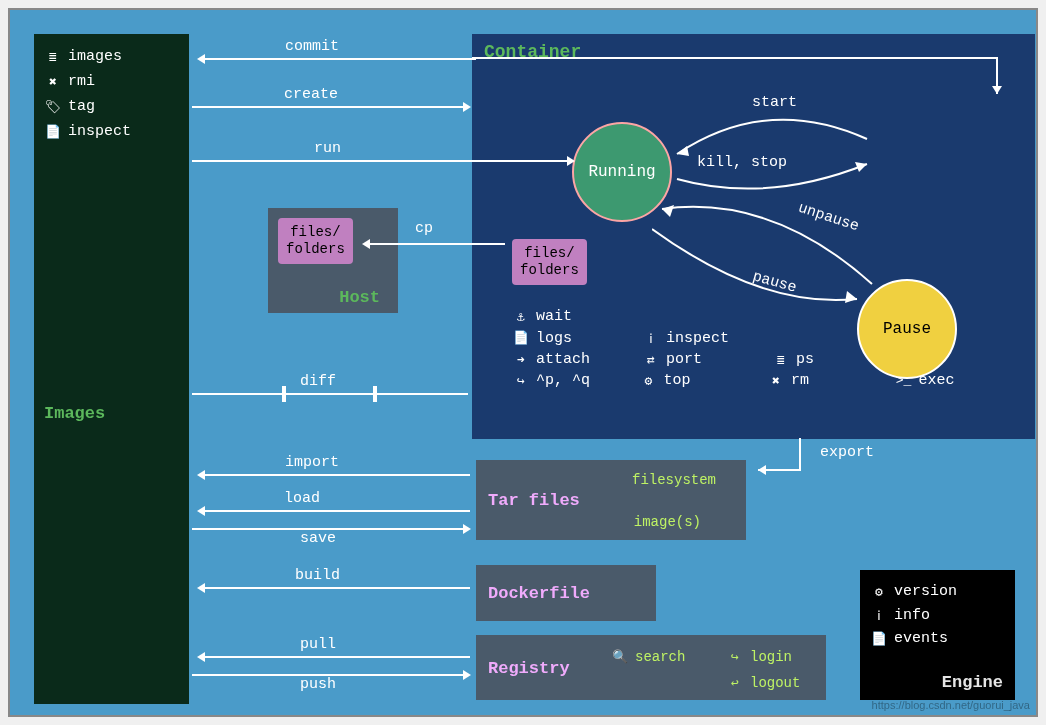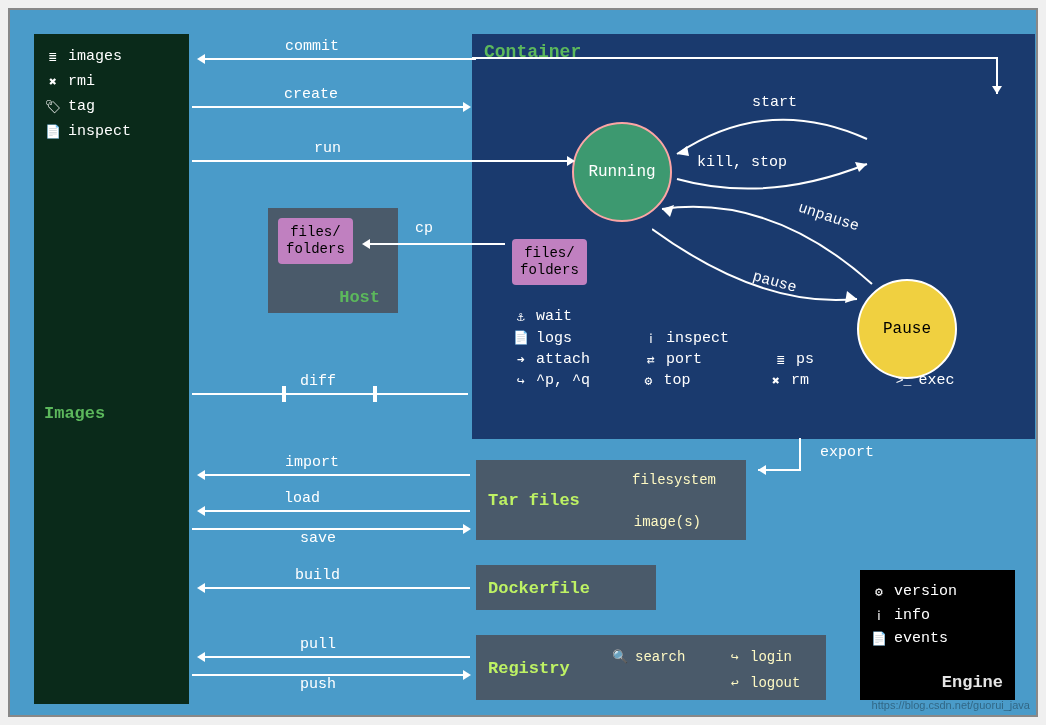--- a/index.html
+++ b/index.html
@@ -108,24 +108,24 @@
 .host-label {
   position: absolute; bottom: 6px; right: 18px;
   color: #5cb85c; font-weight: bold; font-size: 17px;
 }
 .midbox {
   position: absolute;
   background: #4a5a6a;
   color: #fff;
 }
 .tarfiles { left: 466px; top: 450px; width: 270px; height: 80px; }
-.dockerfile { left: 466px; top: 555px; width: 180px; height: 45px; }
+.dockerfile { left: 466px; top: 555px; width: 180px; height: 56px; }
 .registry { left: 466px; top: 625px; width: 350px; height: 65px; }
-.midbox .title { color: #bef264; font-weight: bold; font-size: 17px; position: absolute; left: 12px; top: 50%; transform: translateY(-50%); }
-.midbox .sub { position: absolute; color: #fef9c3; font-size: 14px; }
+.midbox .title { color: #f0abfc; font-weight: bold; font-size: 17px; position: absolute; left: 12px; top: 50%; transform: translateY(-50%); }
+.midbox .sub { position: absolute; color: #bef264; font-size: 14px; }
 .engine-panel {
   position: absolute;
   left: 850px; top: 560px;
   width: 155px; height: 130px;
   background: #000;
   color: #fff;
   padding: 10px;
 }
 .engine-panel .item { display: flex; align-items: center; padding: 3px 0; font-size: 15px; }
 .engine-title { color: #e5e5e5; font-weight: bold; font-size: 17px; position: absolute; bottom: 8px; right: 12px; }

